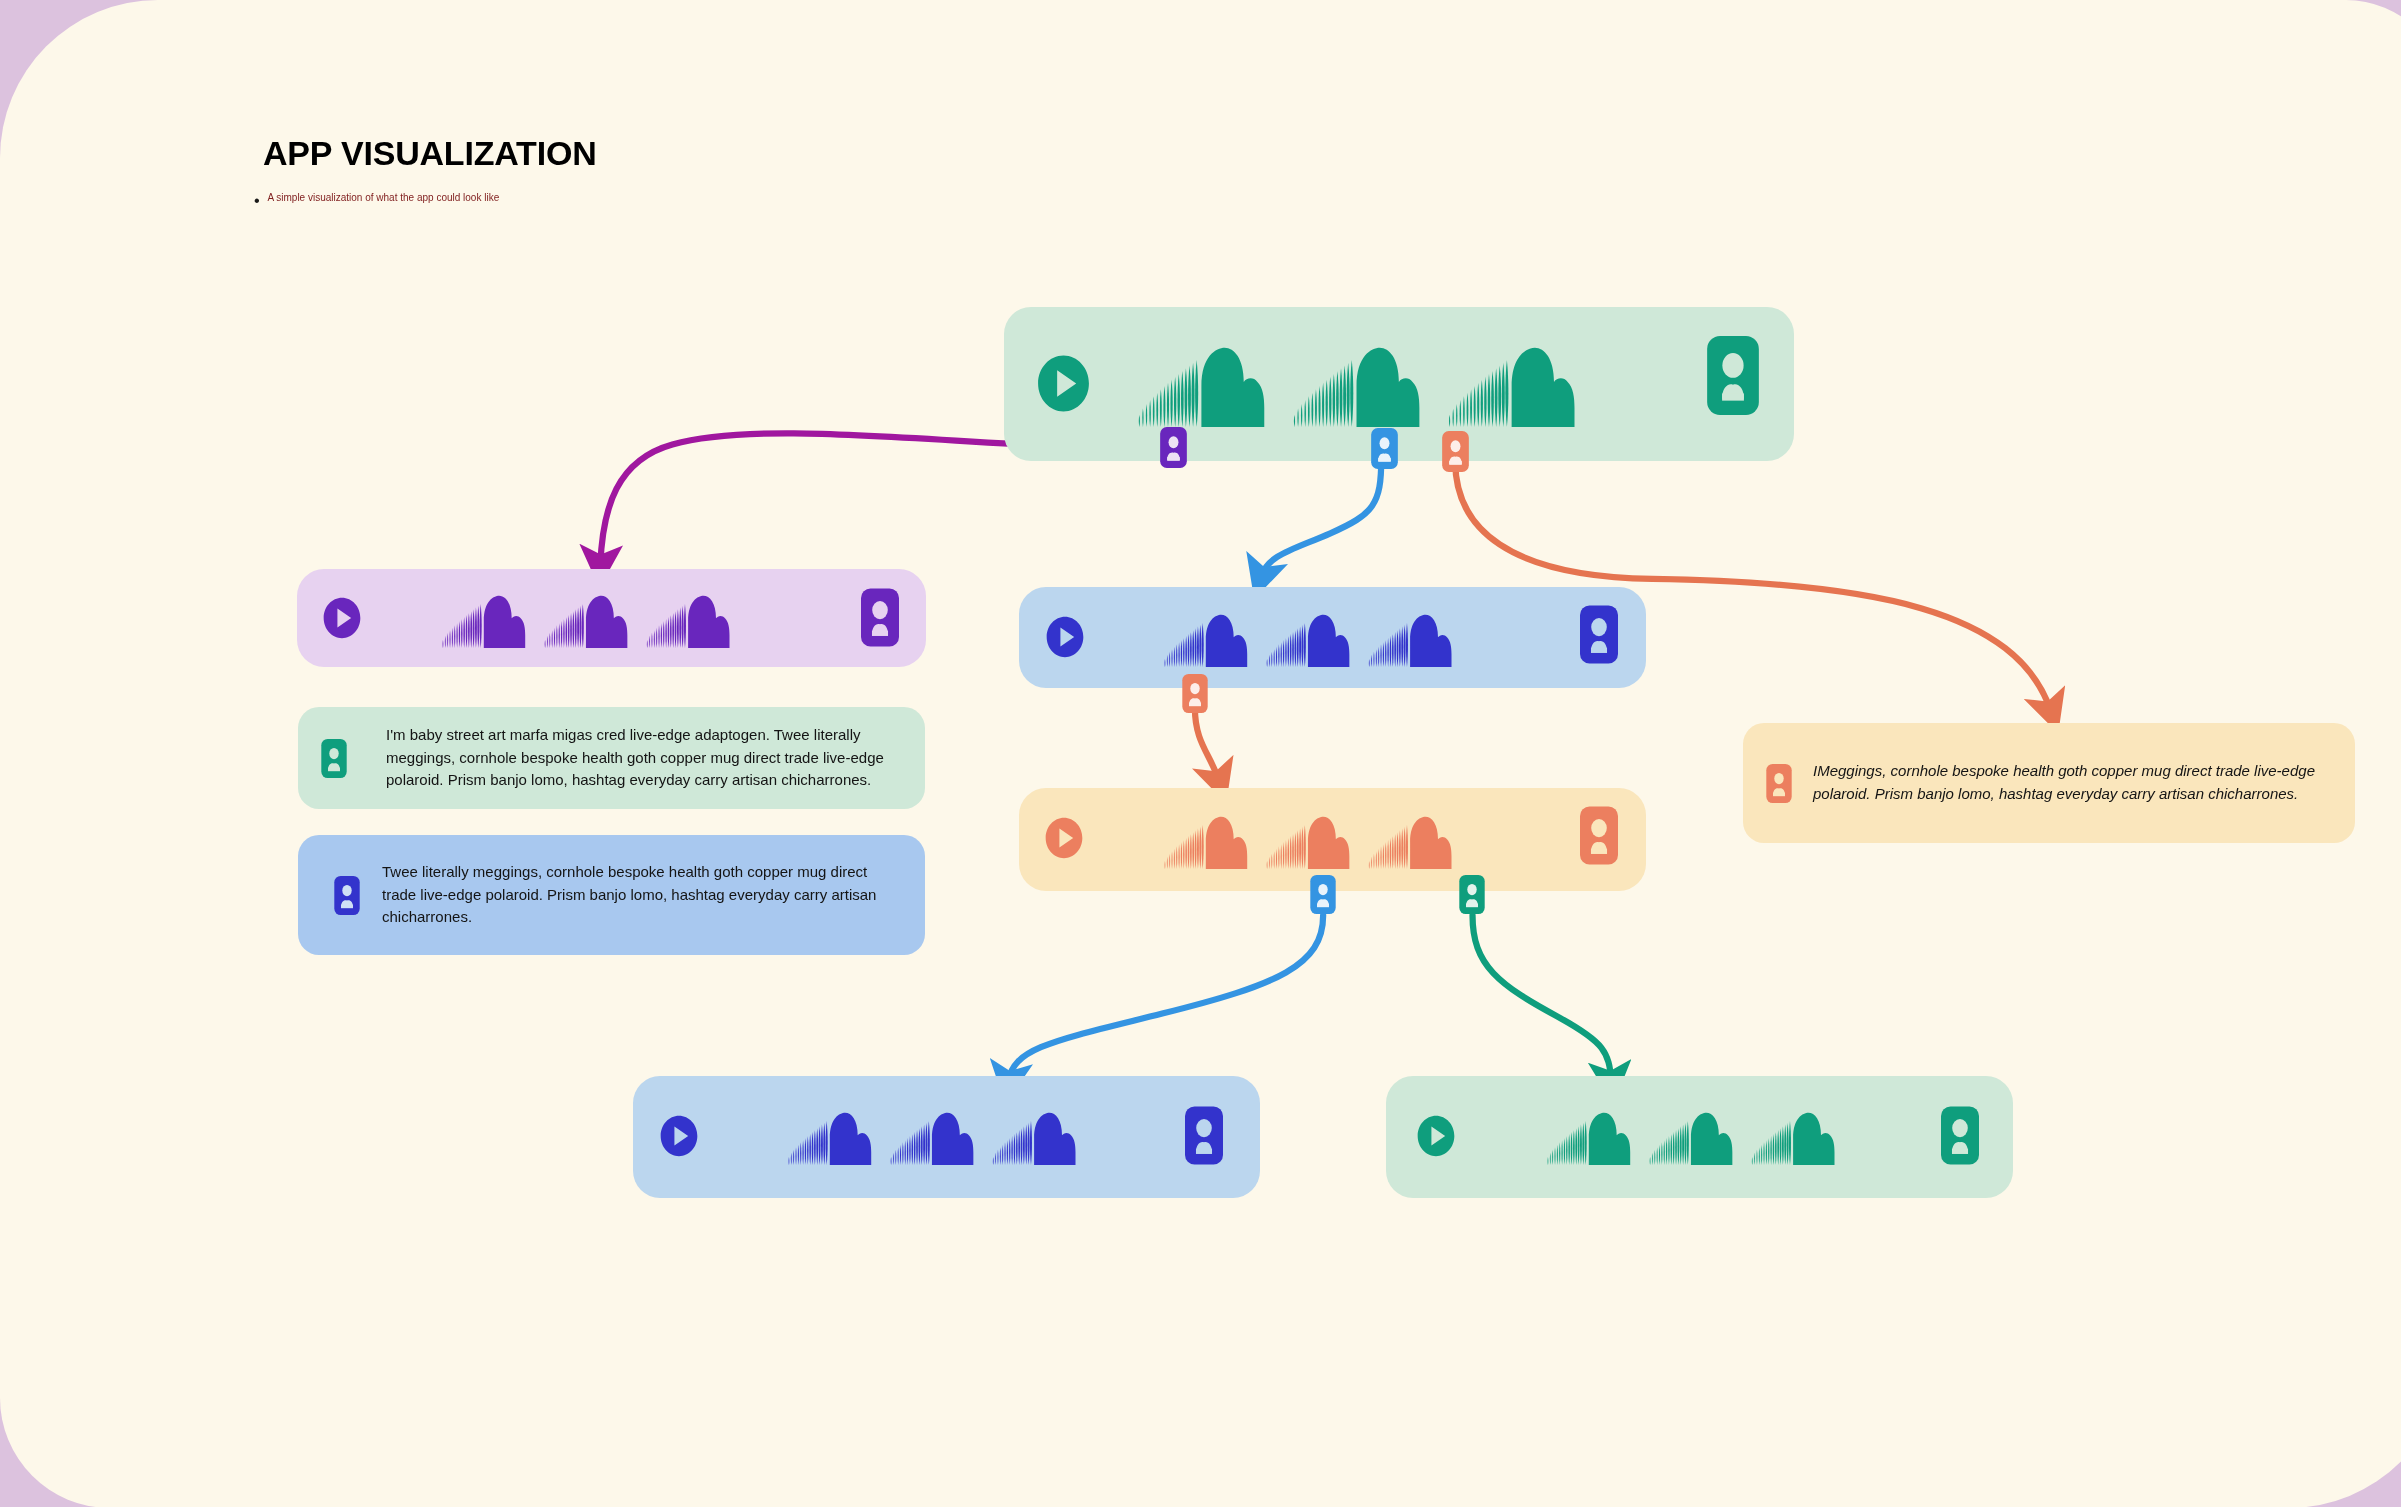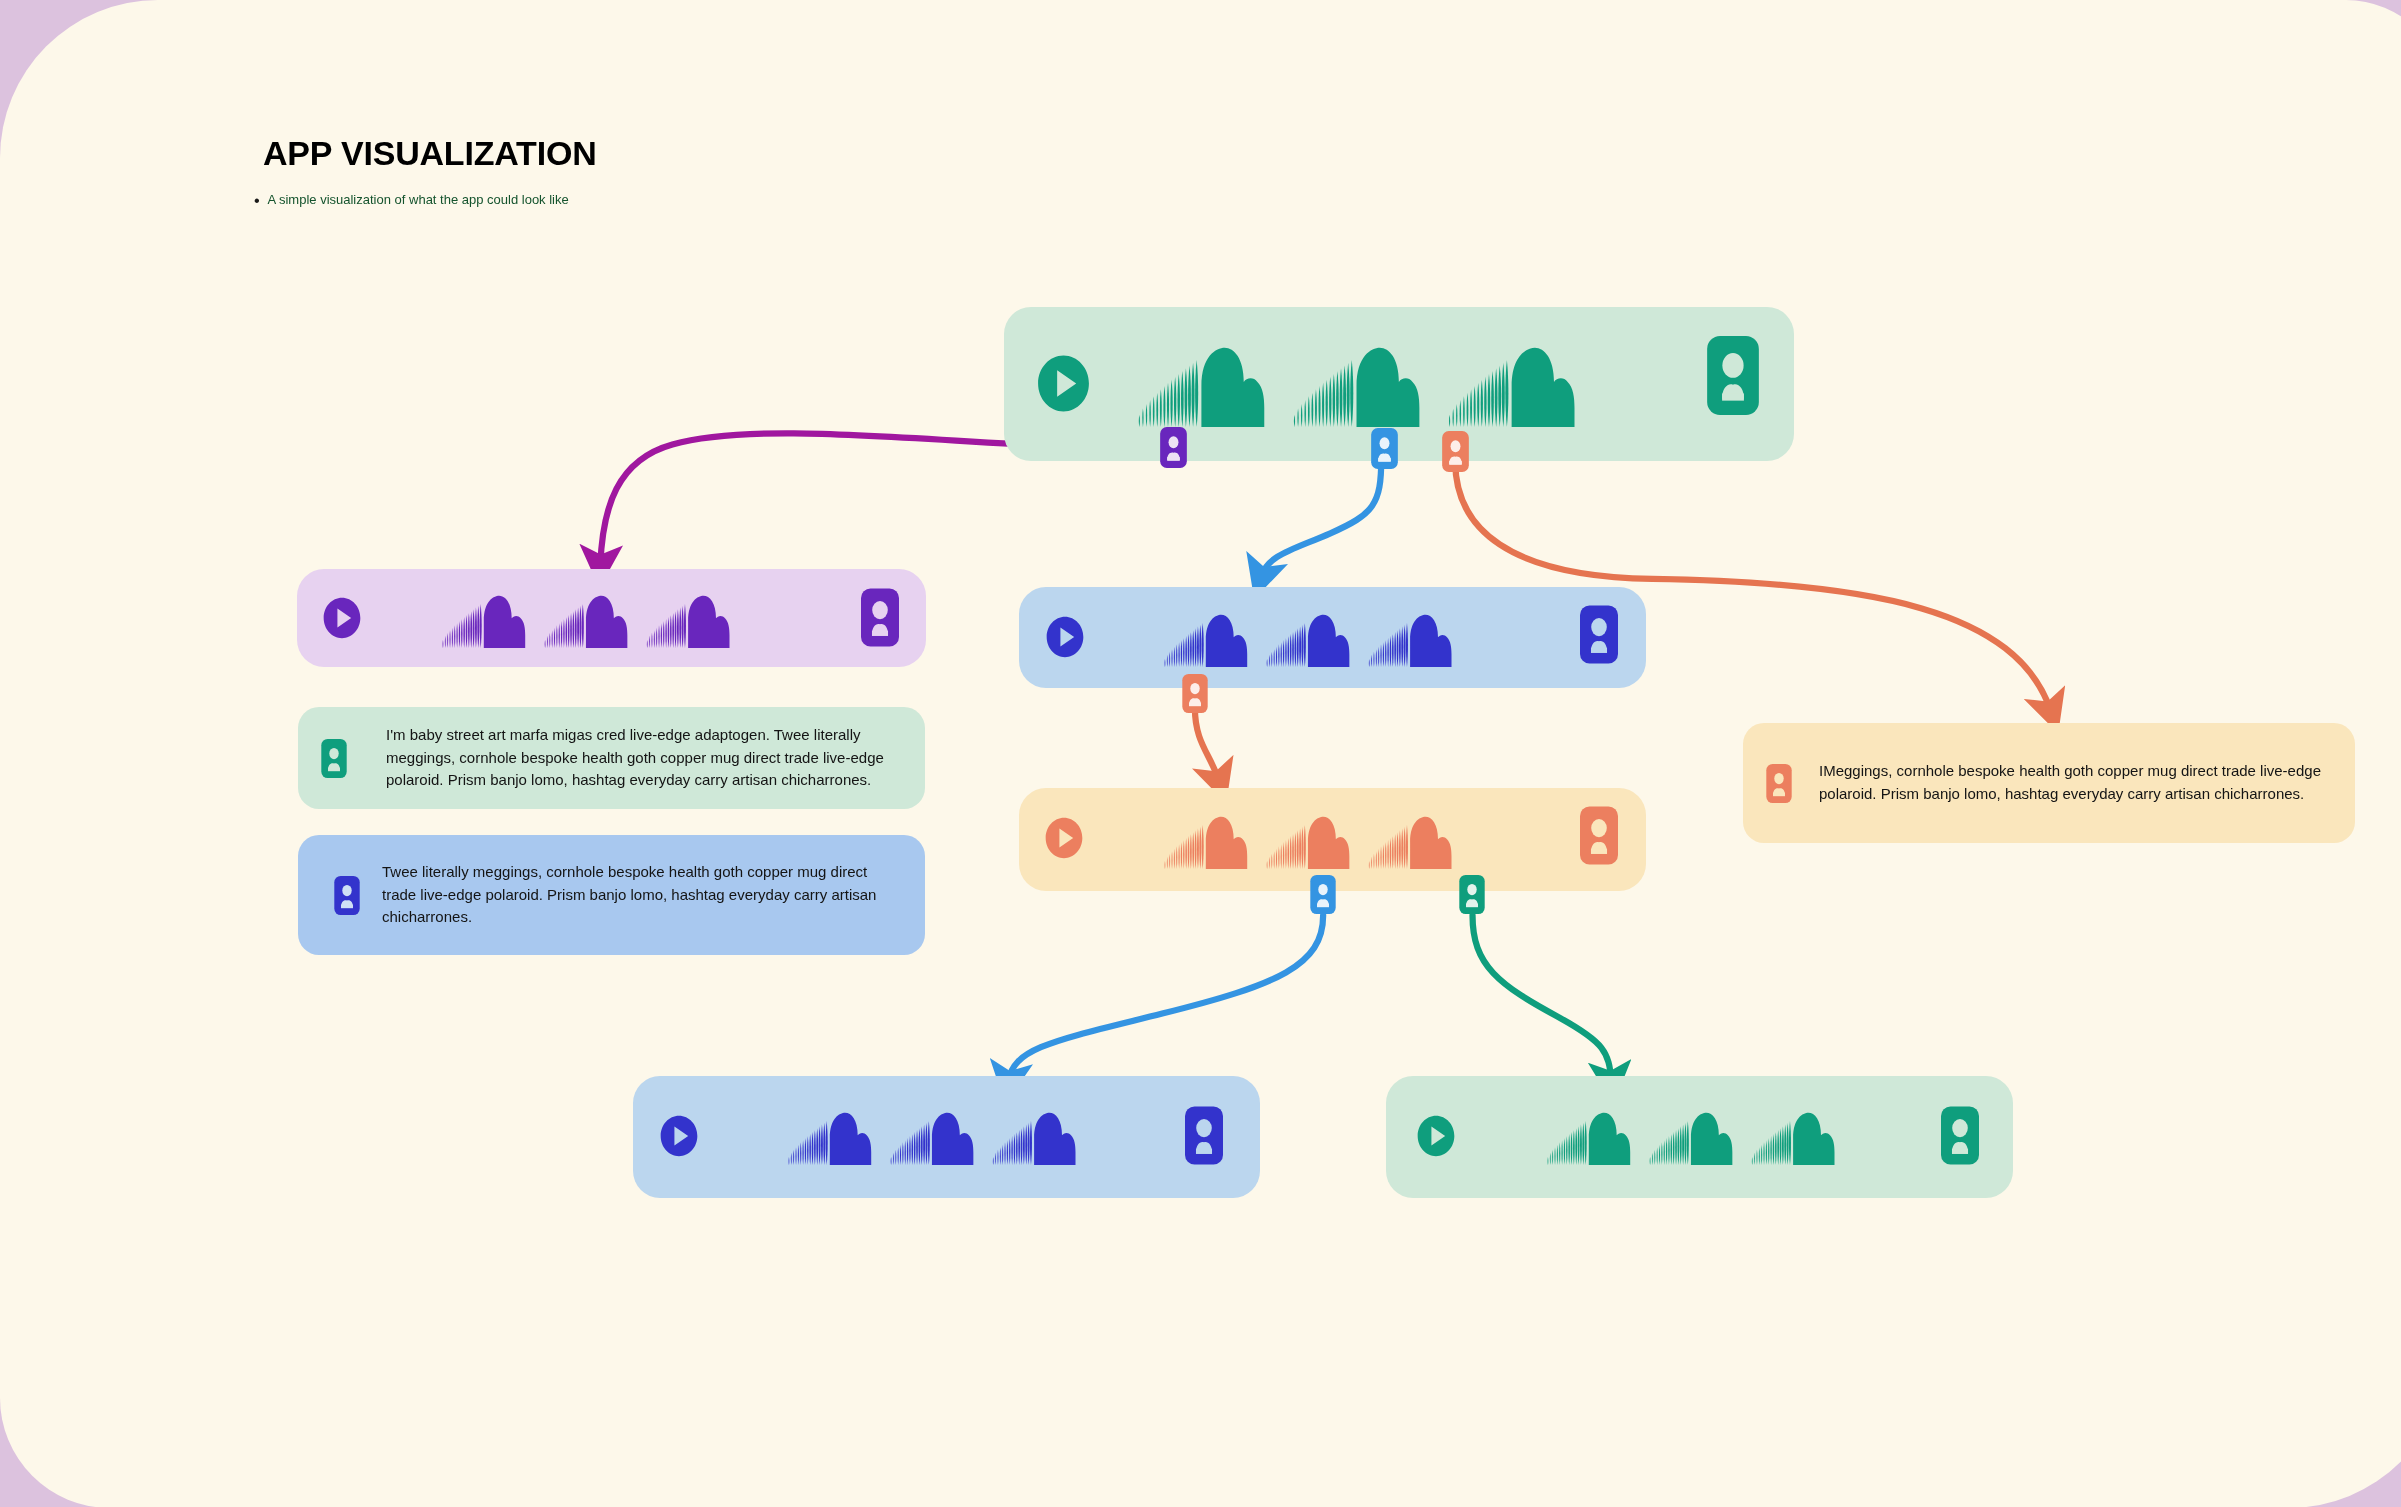--- a/index.html
+++ b/index.html
@@ -26,21 +26,21 @@
     color: #000000;
     white-space: nowrap;
   }
   #sub-wrap {
     position: absolute;
     left: 254px; top: 192px;
     display: flex; align-items: flex-start;
     gap: 7.7px;
   }
   #sub-bullet { font-size: 16.3px; line-height: 1; color: #1b1b19; }
-  #subtitle { font-size: 13px; color: #14532d; white-space: nowrap; }
+  #subtitle { font-size: 10px; color: #7f1d1d; white-space: nowrap; }
 
   .audio-card {
     position: absolute;
     border-radius: 27px;
     display: flex;
     align-items: center;
   }
   .play-icon { position: absolute; }
   .wave { position: absolute; }
   .avatar-big { position: absolute; }
@@ -754,21 +754,21 @@
 
   <div class="text-card" style="left:1743px; top:723px; width:612px; height:120px; background:#fae6bc; padding:0 29px 0 23px;">
     <span class="av">
       <svg width="26" height="39" viewBox="0 0 28 43">
         <rect x="0" y="0" width="28" height="43" rx="7" fill="#ec7f5f"></rect>
         <ellipse cx="14" cy="16" rx="5.2" ry="6.2" fill="#fae6bc"></ellipse>
         <path d="M7.4 34.5 C7.4 28.8 10.4 25.9 14 27 C17.6 25.9 20.6 28.8 20.6 34.5 Z" fill="#fae6bc"></path>
         <rect x="7.4" y="31.5" width="13.2" height="4" fill="#fae6bc"></rect>
       </svg>
     </span>
-    <p style="margin-left:27px;">IMeggings, cornhole bespoke health goth copper mug direct trade  live-edge polaroid.  Prism banjo lomo, hashtag everyday carry artisan  chicharrones.</p>
+    <p style="margin-left:21px;font-style:italic;">IMeggings, cornhole bespoke health goth copper mug direct trade  live-edge polaroid.  Prism banjo lomo, hashtag everyday carry artisan  chicharrones.</p>
   </div>
 
   <div class="audio-card" style="left:633px; top:1076px; width:627px; height:122px; background:#bbd6ee;">
     <span class="play-icon" style="left:24px; top:38px;">
       <svg width="44" height="44" viewBox="0 0 48 48">
         <path fill="#3333cc" fill-rule="evenodd" d="M24,2 C35,2 44,11.8 44,24 C44,36.2 35,46 24,46 C13,46 4,36.2 4,24 C4,11.8 13,2 24,2 Z
              M19,13.6 L19,34.4 L34,24 Z"></path>
       </svg>
     </span>
     <span class="wave" style="left:113px; top:35px;">

